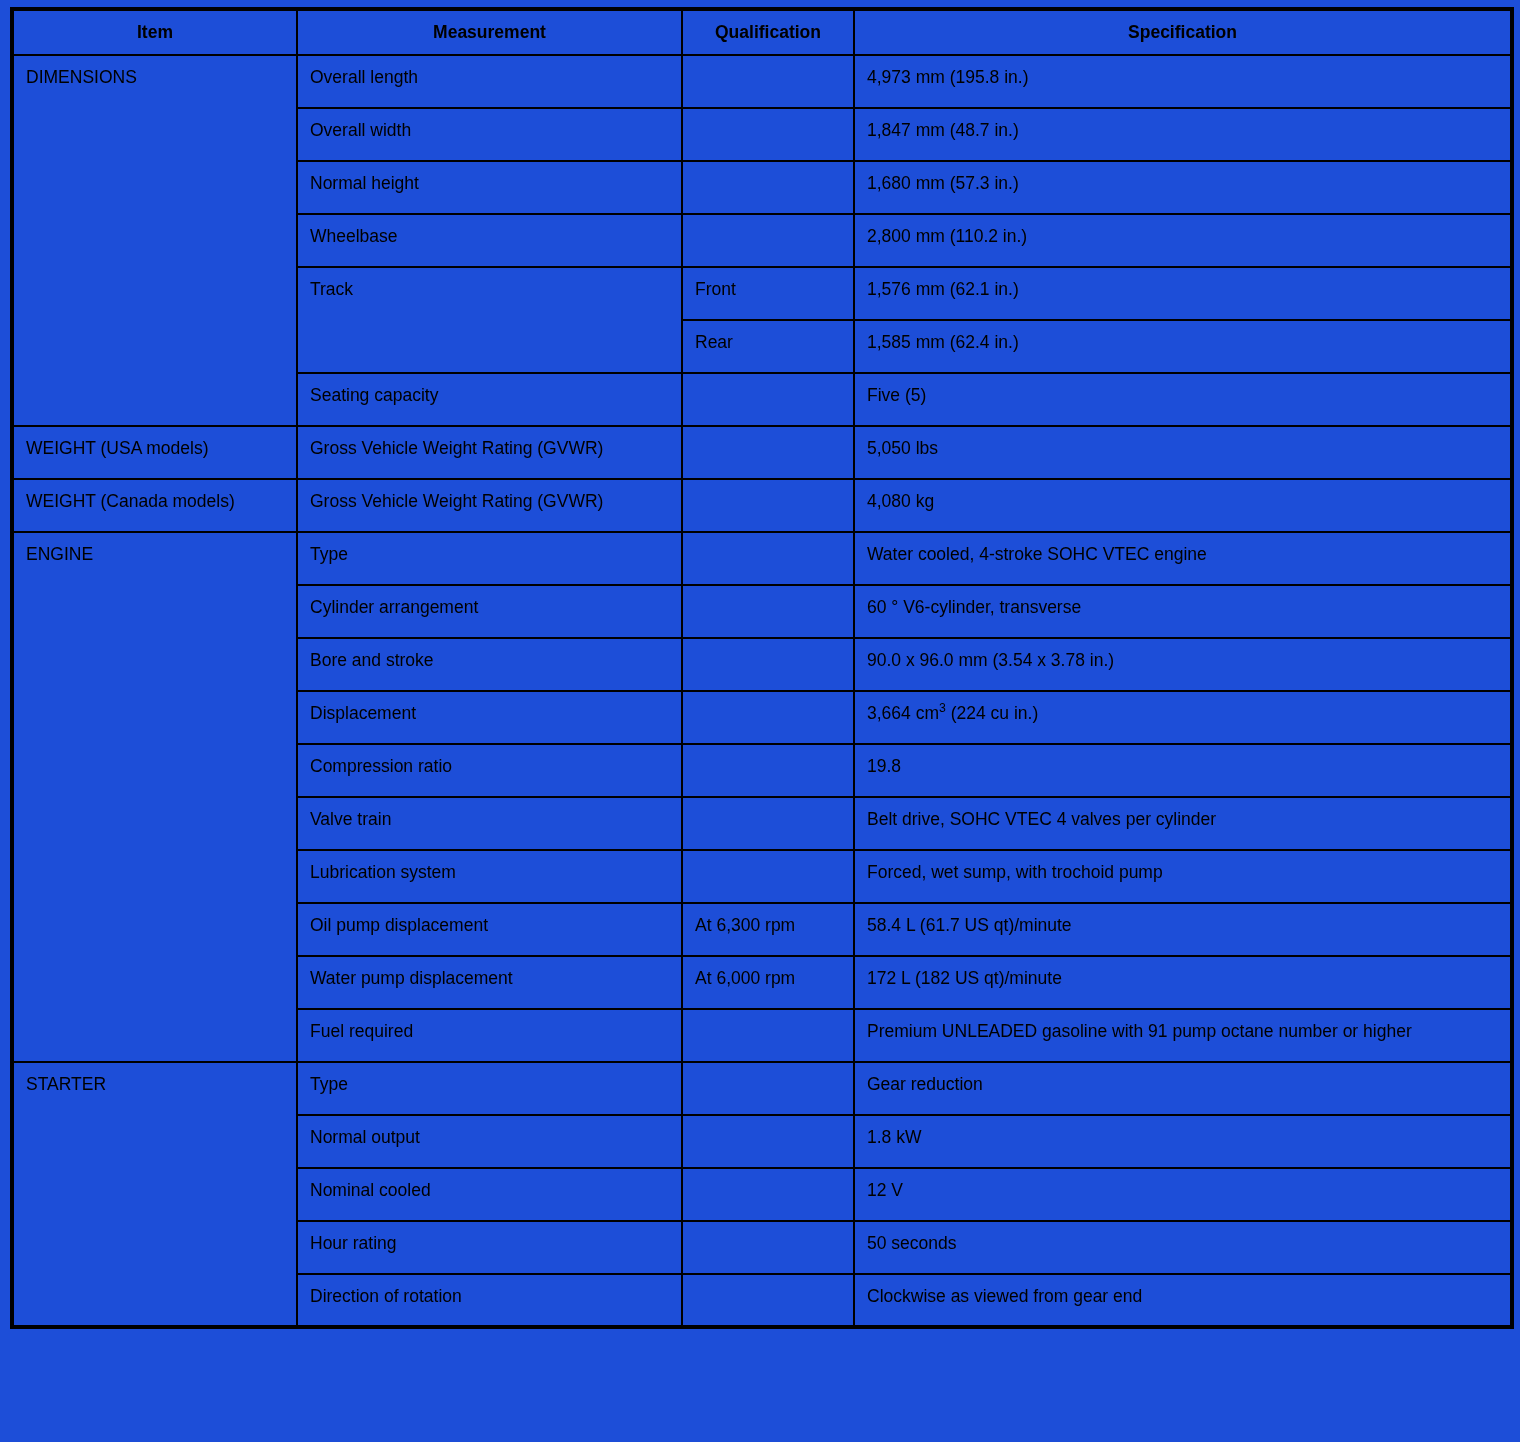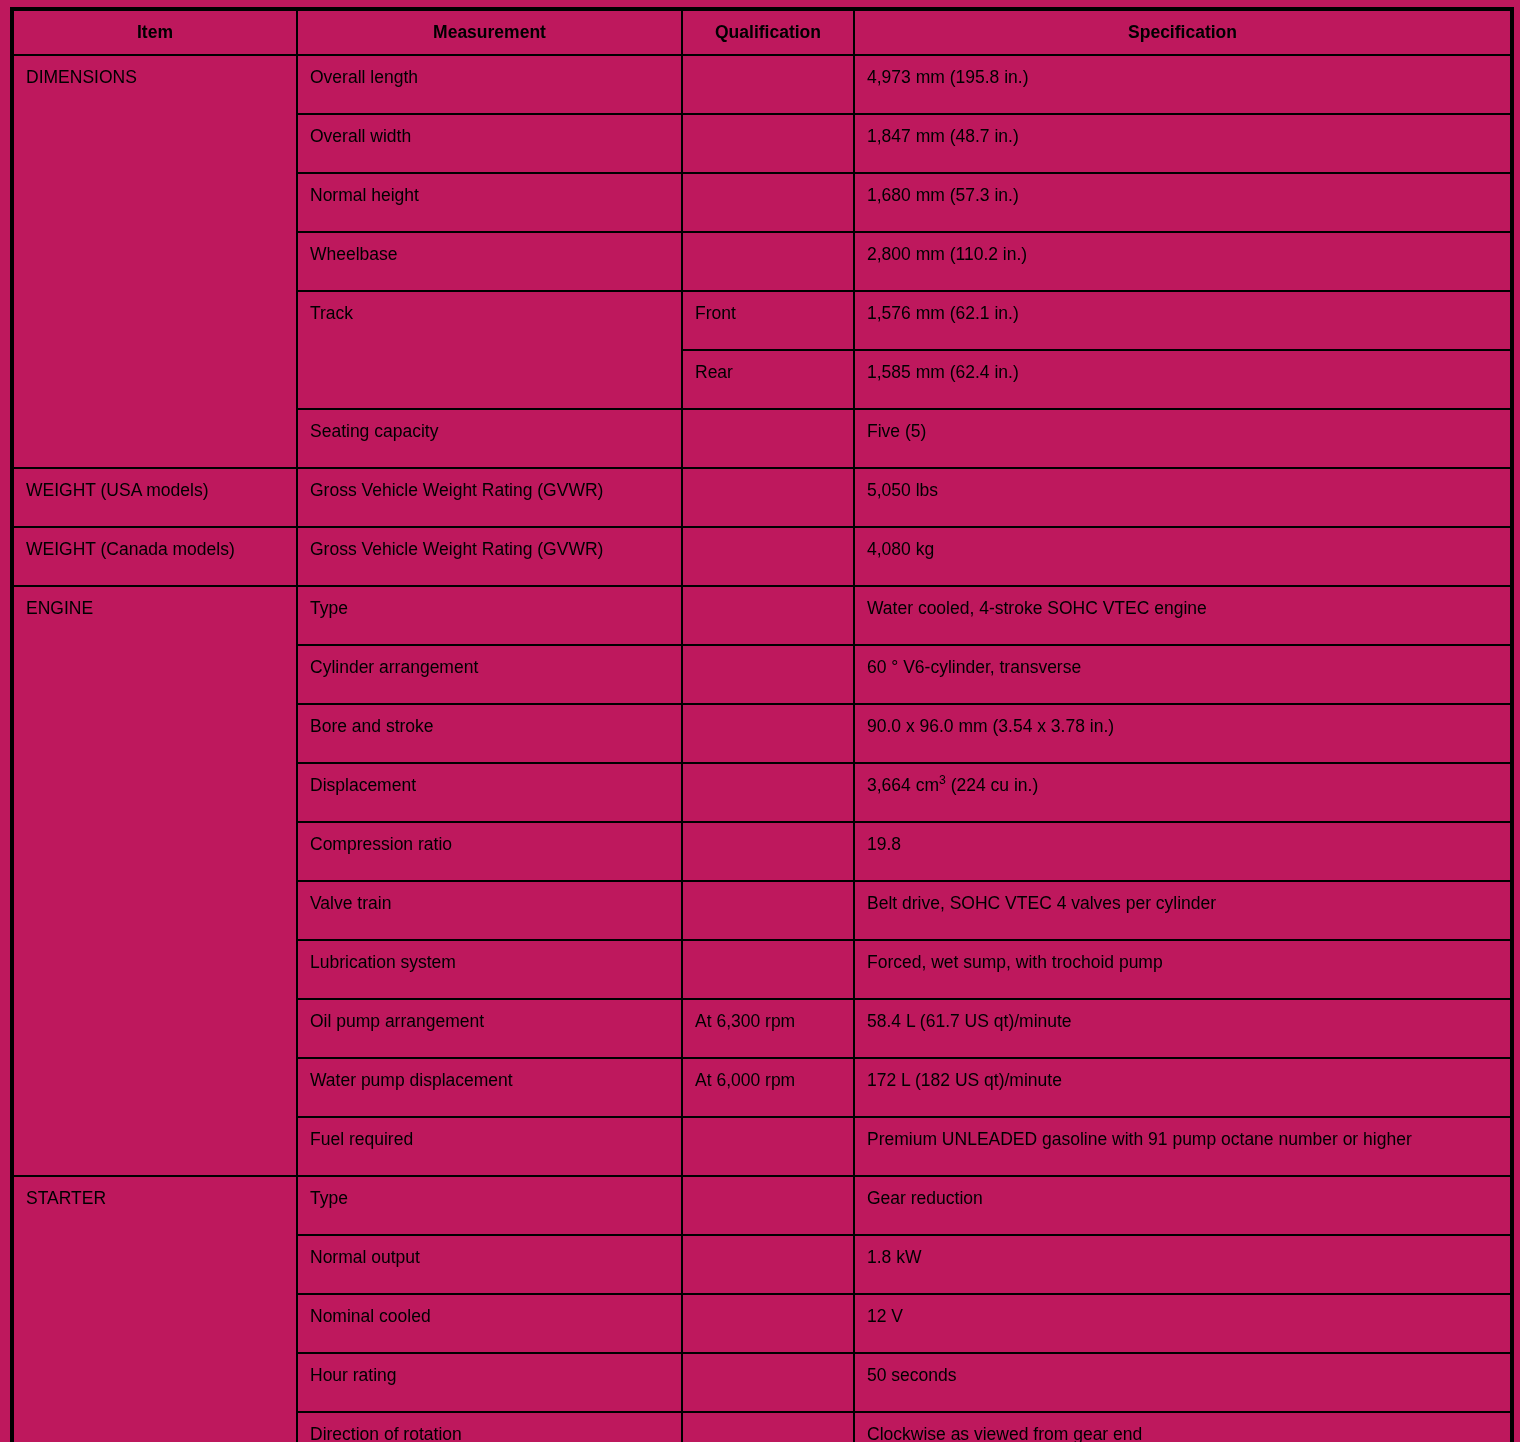--- a/index.html
+++ b/index.html
@@ -4,21 +4,21 @@
 <style>
   html, body {
     margin: 0;
     padding: 0;
     background: #ffffff;
     font-family: "Liberation Sans", "DejaVu Sans", sans-serif;
   }
   .page {
     width: 1520px;
     height: 1442px;
-    background: #be185d;
+    background: #1d4ed8;
     box-sizing: border-box;
     padding: 7px 10px;
   }
   table.spec-table {
     border-collapse: collapse;
     table-layout: fixed;
     width: 1500px;
     border: 4px solid #000000;
     font-size: 17.5px;
     color: #000000;
@@ -34,21 +34,21 @@
     box-sizing: border-box;
   }
   table.spec-table thead th {
     text-align: center;
     font-weight: bold;
     vertical-align: middle;
     height: 46px;
     padding: 8px 10px;
   }
   table.spec-table tbody tr {
-    height: 59px;
+    height: 53px;
   }
   table.spec-table td.item-cell {
     vertical-align: top;
   }
   sup { font-size: 0.7em; vertical-align: super; line-height: 0; }
 </style>
 </head>
 <body>
 
 <div class="page">
@@ -145,21 +145,21 @@
           <td>Valve train</td>
           <td></td>
           <td>Belt drive, SOHC VTEC 4 valves per cylinder</td>
         </tr>
         <tr>
           <td>Lubrication system</td>
           <td></td>
           <td>Forced, wet sump, with trochoid pump</td>
         </tr>
         <tr>
-          <td>Oil pump arrangement</td>
+          <td>Oil pump displacement</td>
           <td>At 6,300 rpm</td>
           <td>58.4 L (61.7 US qt)/minute</td>
         </tr>
         <tr>
           <td>Water pump displacement</td>
           <td>At 6,000 rpm</td>
           <td>172 L (182 US qt)/minute</td>
         </tr>
         <tr>
           <td>Fuel required</td>

